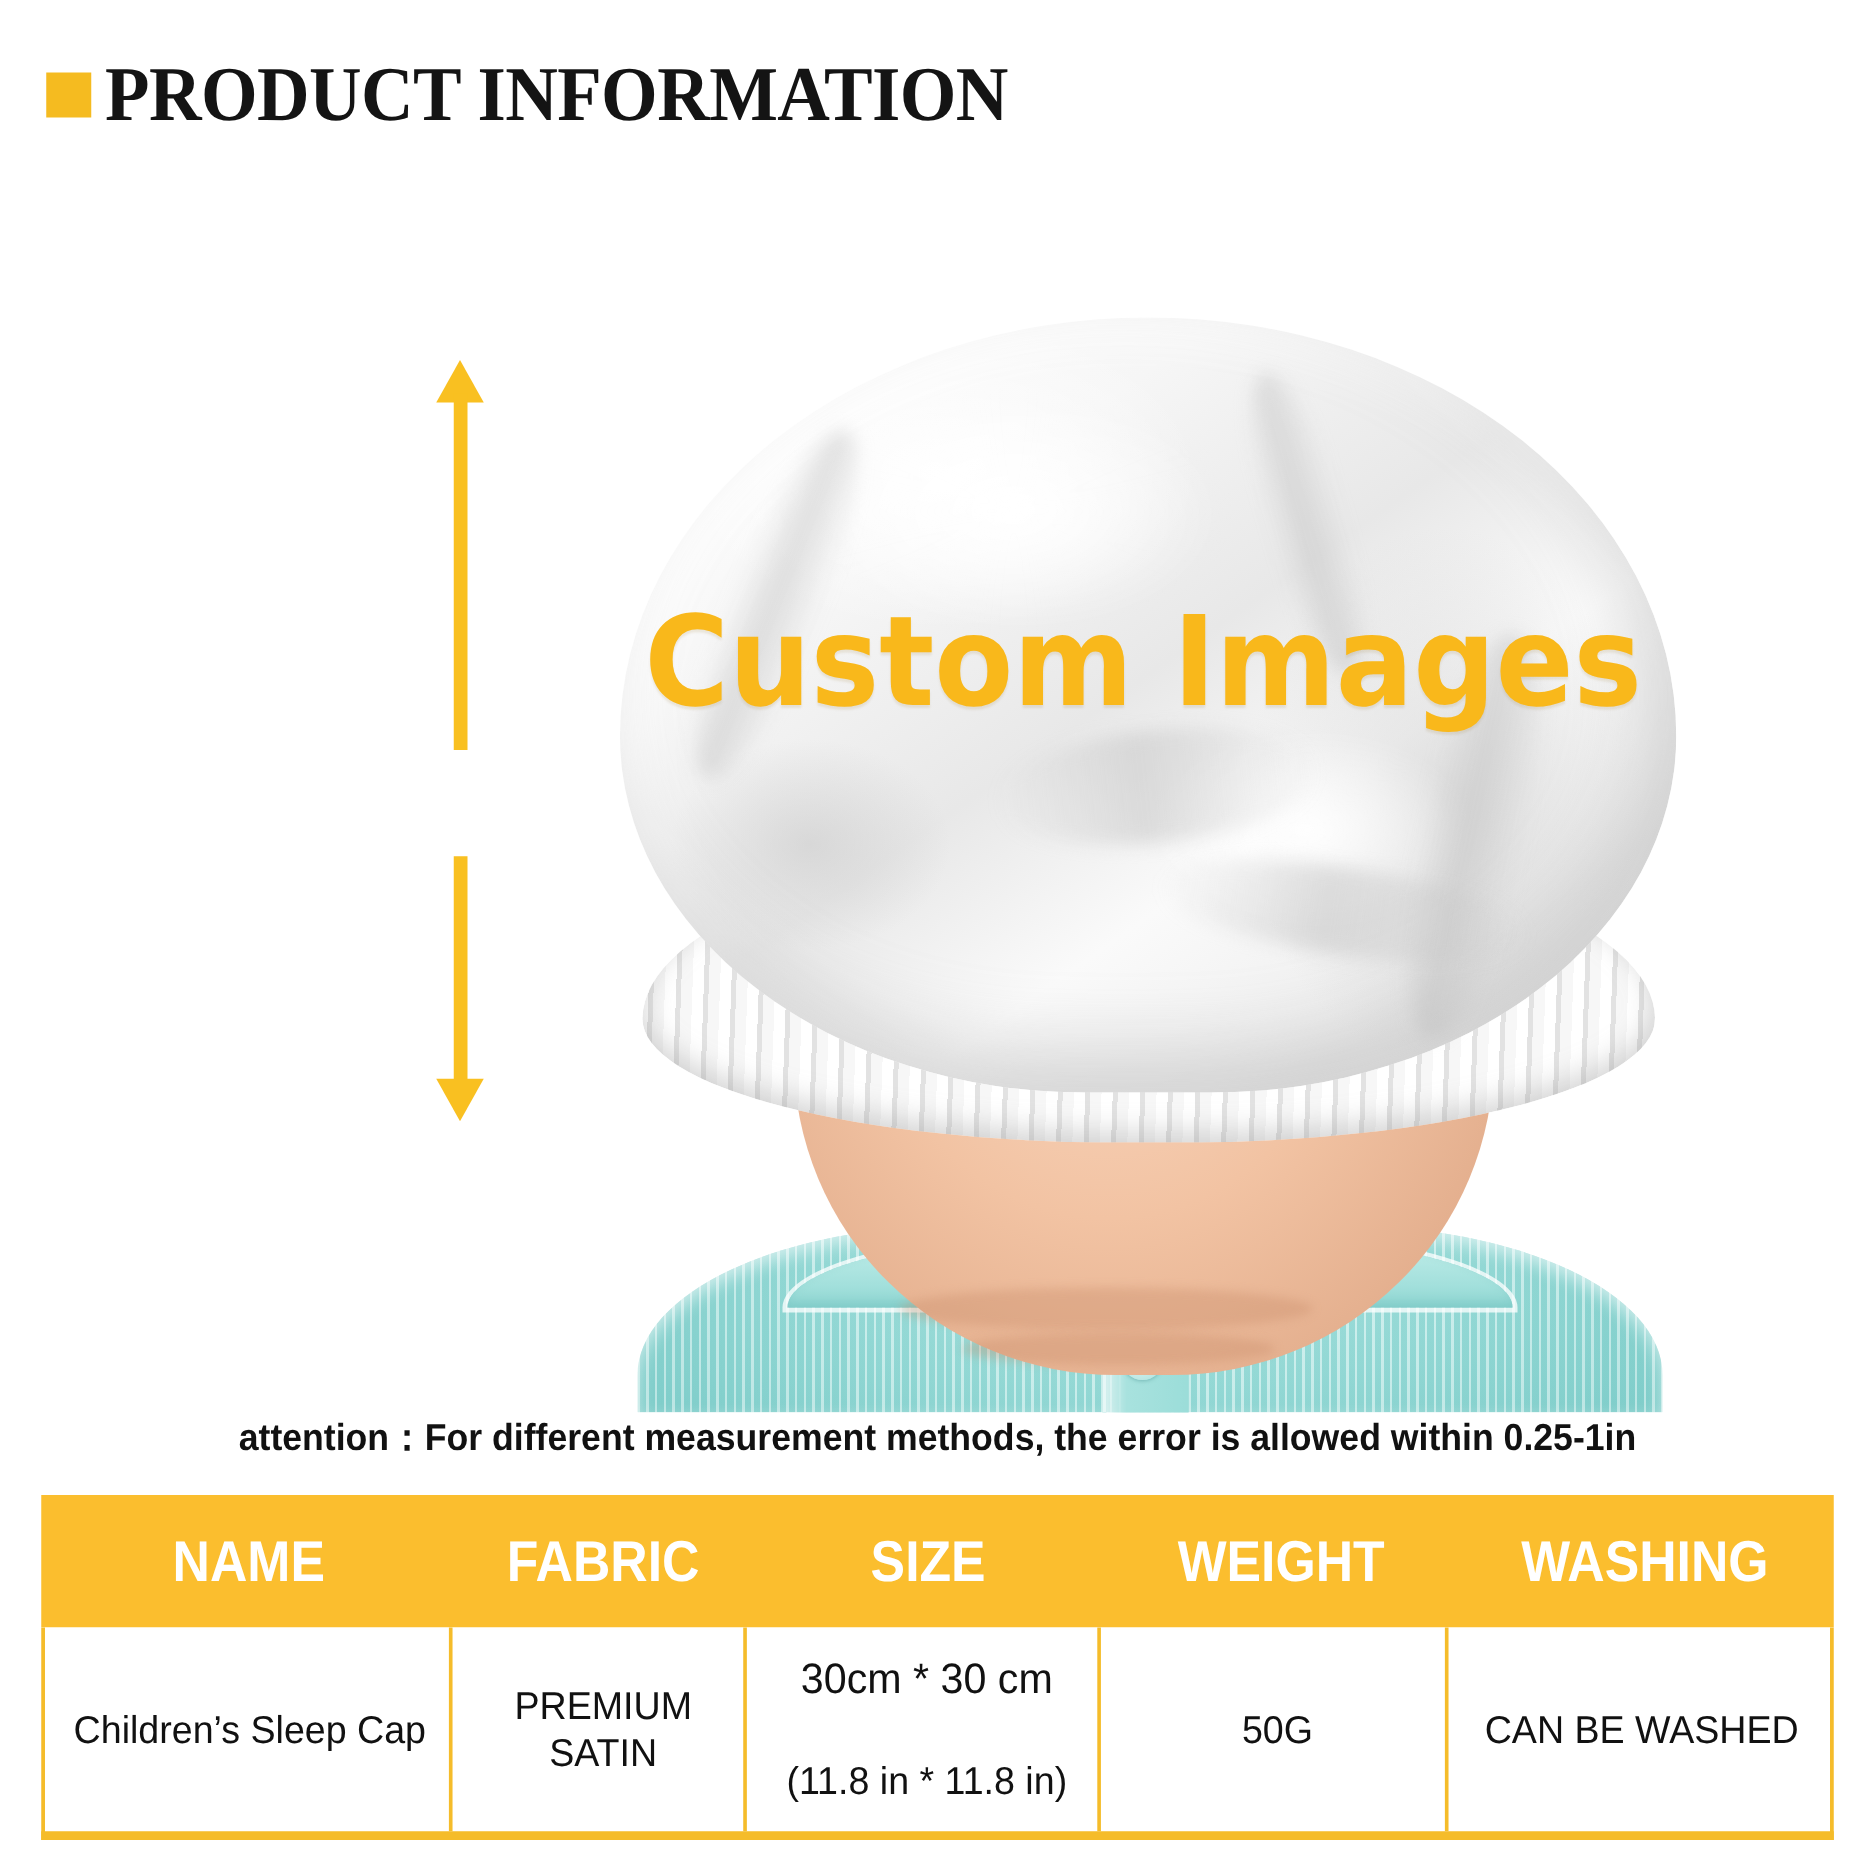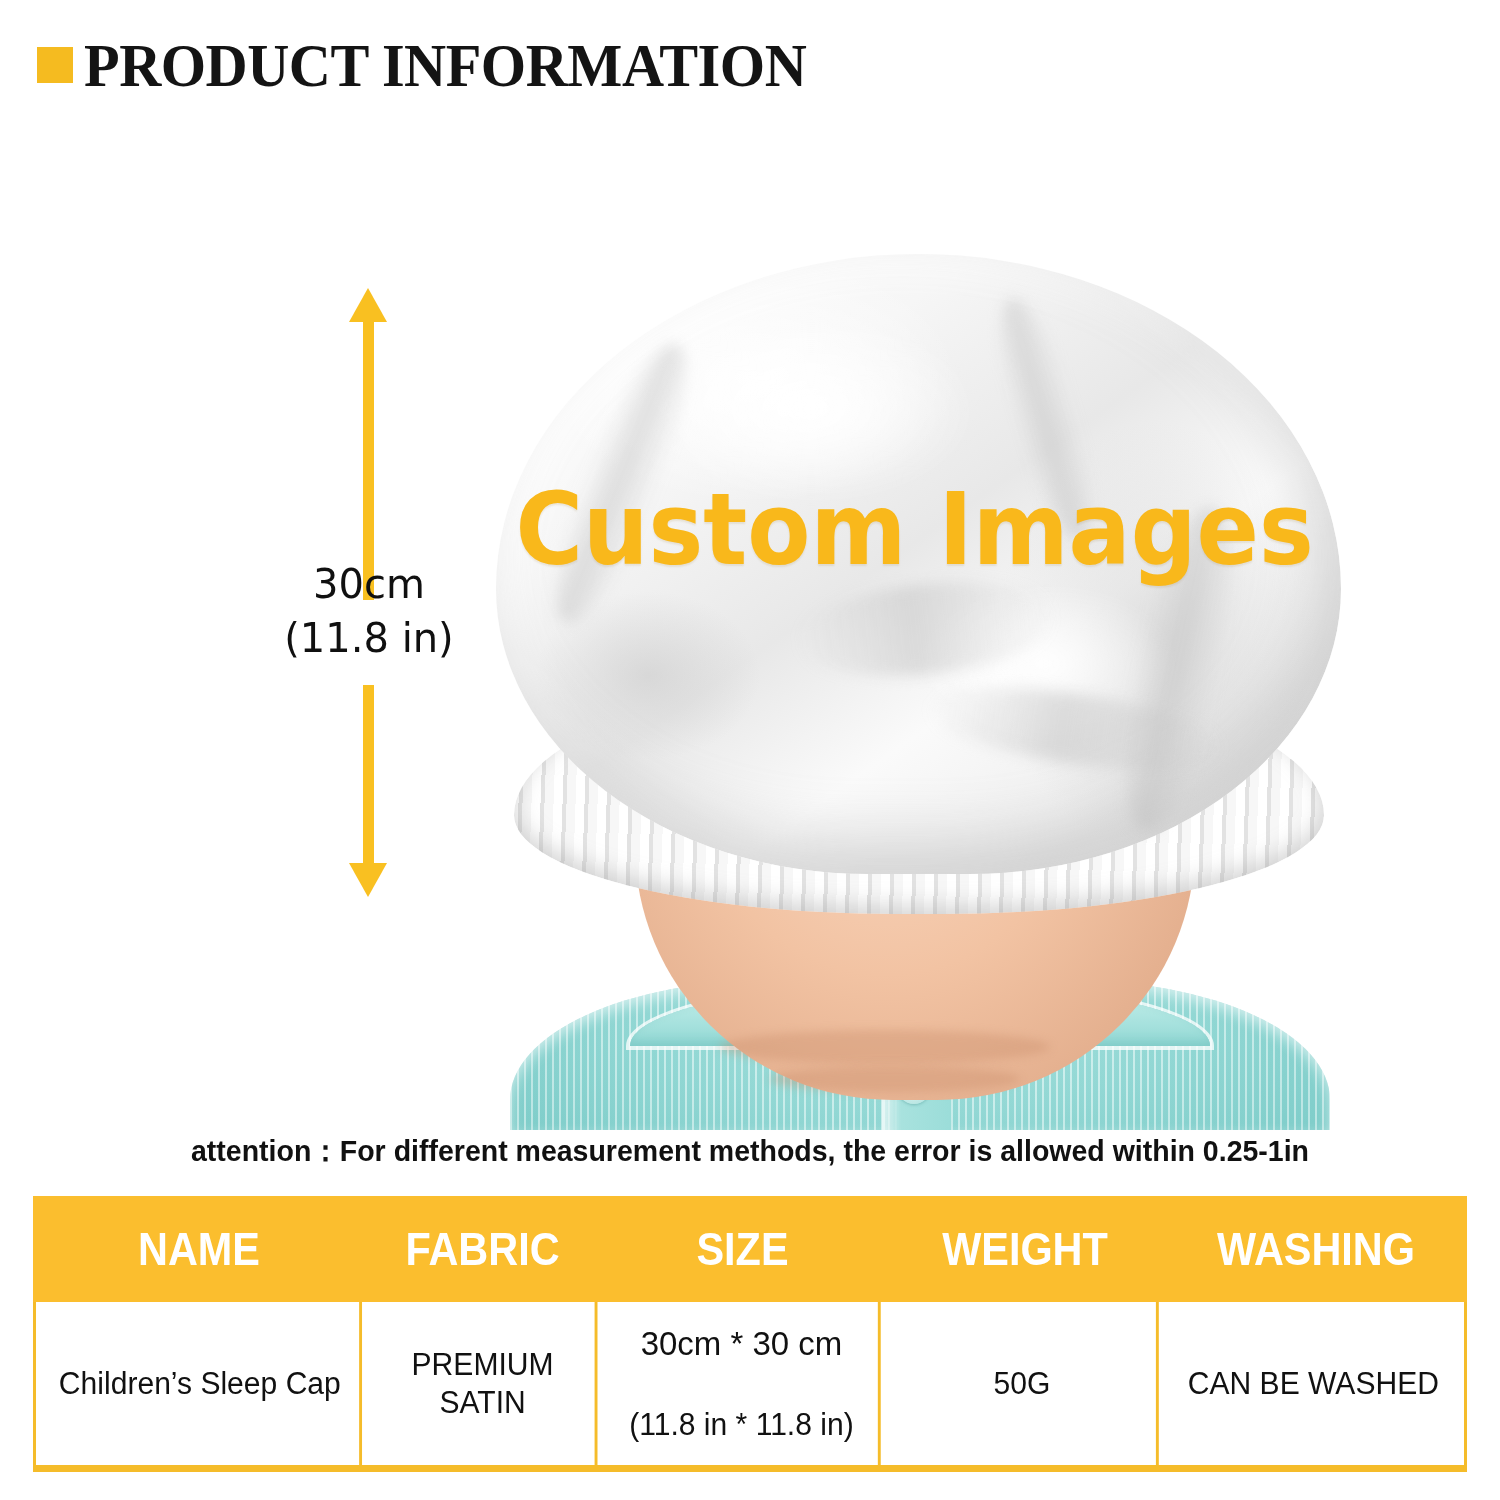--- a/index.html
+++ b/index.html
@@ -11,21 +11,21 @@
     width: 1500px;
     height: 1500px;
     position: relative;
     overflow: hidden;
     font-family: "Liberation Sans", sans-serif;
   }
 
   
   #header-section {
     position: absolute;
-    left: 0; top: 0;
+    left: 0; top: 11px;
     width: 1500px; height: 130px;
   }
   #header-bullet {
     position: absolute;
     left: 37px; top: 47px;
     width: 36px; height: 36px;
     background: #F5BB20;
   }
   #header-title {
     position: absolute;
@@ -294,24 +294,20 @@
 <body>
 
 <div id="header-section">
   <div id="header-bullet"></div>
   <div id="header-title">PRODUCT INFORMATION</div>
 </div>
 
 <div id="measure-group">
   <div id="arrow-head-top" class="arrow-head"></div>
   <div id="arrow-shaft-top" class="arrow-shaft"></div>
-  <div id="measure-label">
-    <div>30cm</div>
-    <div>(11.8 in)</div>
-  </div>
   <div id="arrow-shaft-bottom" class="arrow-shaft"></div>
   <div id="arrow-head-bottom" class="arrow-head"></div>
 </div>
 
 <div id="product-photo">
   <div id="shirt">
     <div id="shirt-collar"></div>
     <div id="shirt-placket"></div>
     <div id="shirt-button"></div>
   </div>

